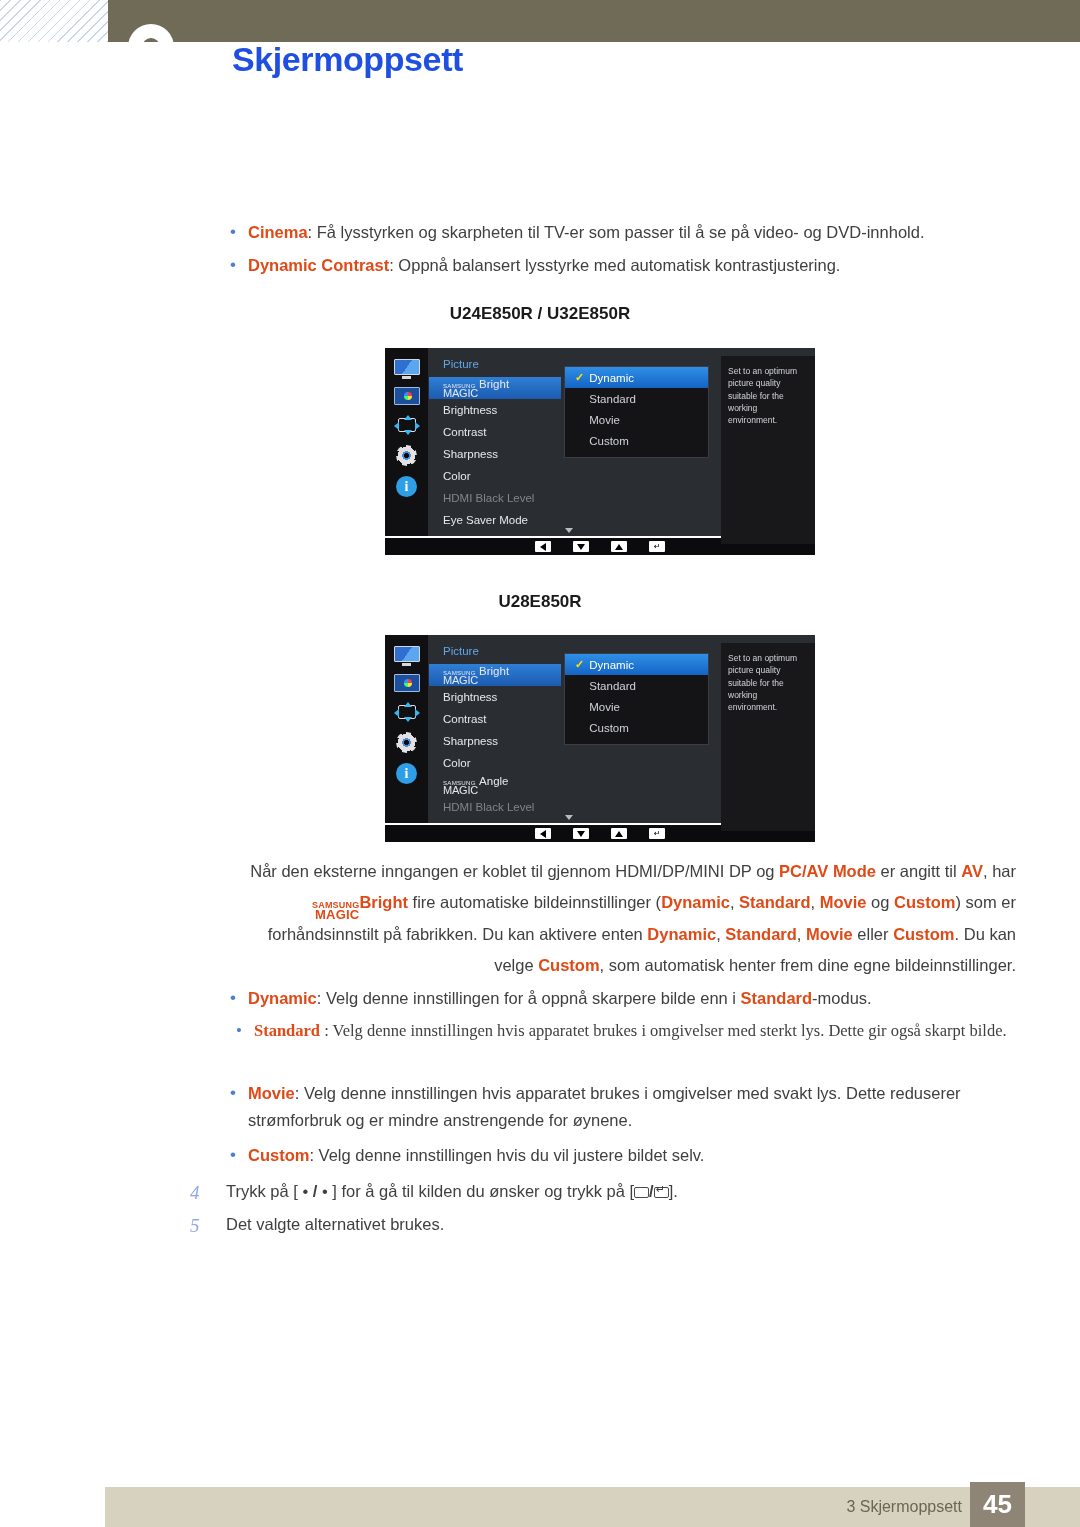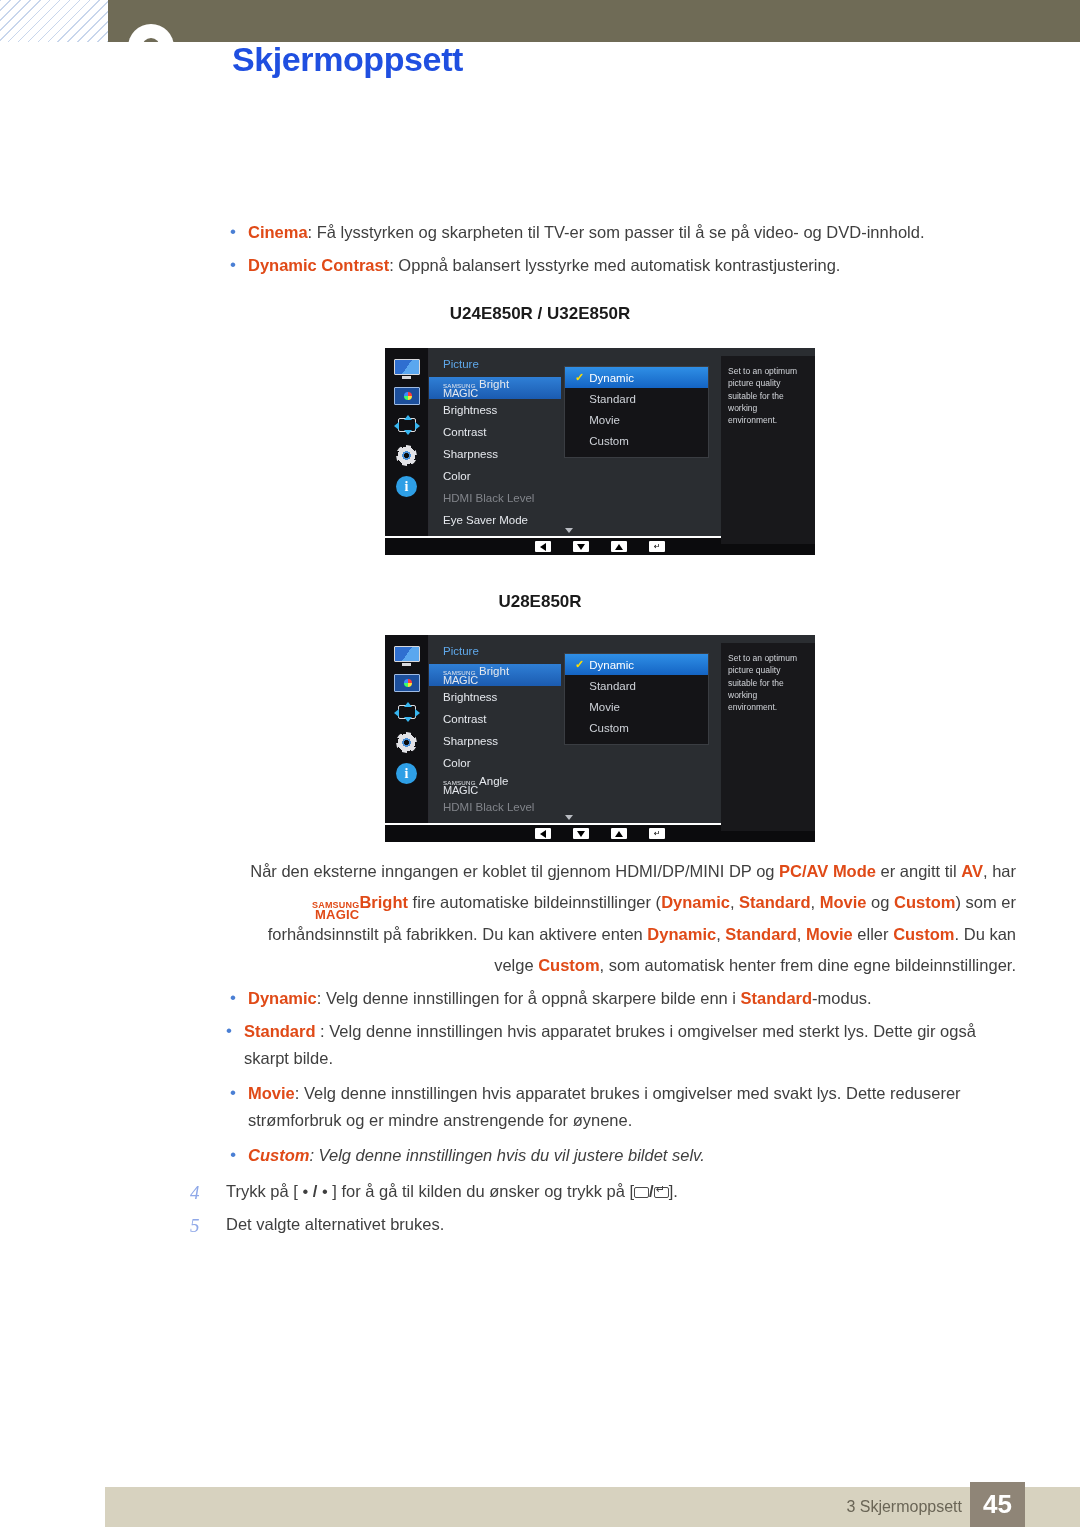--- a/index.html
+++ b/index.html
@@ -479,31 +479,31 @@
   <div class="para" style="top:856px;"><span>Når den eksterne inngangen er koblet til gjennom HDMI/DP/MINI DP og </span><span class="hl">PC/AV Mode</span><span> er angitt til </span><span class="hl">AV</span><span>, har </span><span class="magic-inline">
         <span class="t">SAMSUNG</span>
         <span class="b">MAGIC</span>
       </span><span class="hl">Bright</span><span> fire automatiske bildeinnstillinger (</span><span class="hl">Dynamic</span><span>, </span><span class="hl">Standard</span><span>, </span><span class="hl">Movie</span><span> og </span><span class="hl">Custom</span><span>) som er forhåndsinnstilt på fabrikken. Du kan aktivere enten </span><span class="hl">Dynamic</span><span>, </span><span class="hl">Standard</span><span>, </span><span class="hl">Movie</span><span> eller </span><span class="hl">Custom</span><span>. Du kan velge </span><span class="hl">Custom</span><span>, som automatisk henter frem dine egne bildeinnstillinger.</span></div>
 
   <div class="bullet-row" style="left:226px; top:985px; width:790px;">
     <span class="bullet-dot"></span>
     <span class="bullet-text"><span class="hl">Dynamic</span><span>: Velg denne innstillingen for å oppnå skarpere bilde enn i </span><span class="hl">Standard</span><span>-modus.</span></span>
   </div>
 
-  <div class="bullet-row" style="left:222px; top:1018px; width:790px;">
+  <div class="bullet-row" style="left:232px; top:1018px; width:790px;font-family:Liberation Serif, serif;">
     <span class="bullet-dot"></span>
     <span class="bullet-text"><span class="hl">Standard</span><span> : Velg denne innstillingen hvis apparatet brukes i omgivelser med sterkt lys. Dette gir også skarpt bilde.</span></span>
   </div>
 
   <div class="bullet-row" style="left:226px; top:1080px; width:790px;">
     <span class="bullet-dot"></span>
     <span class="bullet-text"><span class="hl">Movie</span><span>: Velg denne innstillingen hvis apparatet brukes i omgivelser med svakt lys. Dette reduserer strømforbruk og er mindre anstrengende for øynene.</span></span>
   </div>
 
-  <div class="bullet-row" style="left:226px; top:1142px; width:790px;font-style:italic;">
+  <div class="bullet-row" style="left:226px; top:1142px; width:790px;">
     <span class="bullet-dot"></span>
     <span class="bullet-text"><span class="hl">Custom</span><span>: Velg denne innstillingen hvis du vil justere bildet selv.</span></span>
   </div>
 
   <div class="step" style="left:190px; top:1178px; width:800px;">
     <span class="step-num">4</span>
     <span class="bullet-text"><span>Trykk på [ </span><span>•</span><b> / </b><span>•</span><span> ] for å gå til kilden du ønsker og trykk på [</span><span class="keybox"></span><b>/</b><span class="keybox ret"></span><span>].</span></span>
   </div>
 
   <div class="step" style="left:190px; top:1211px; width:800px;">

